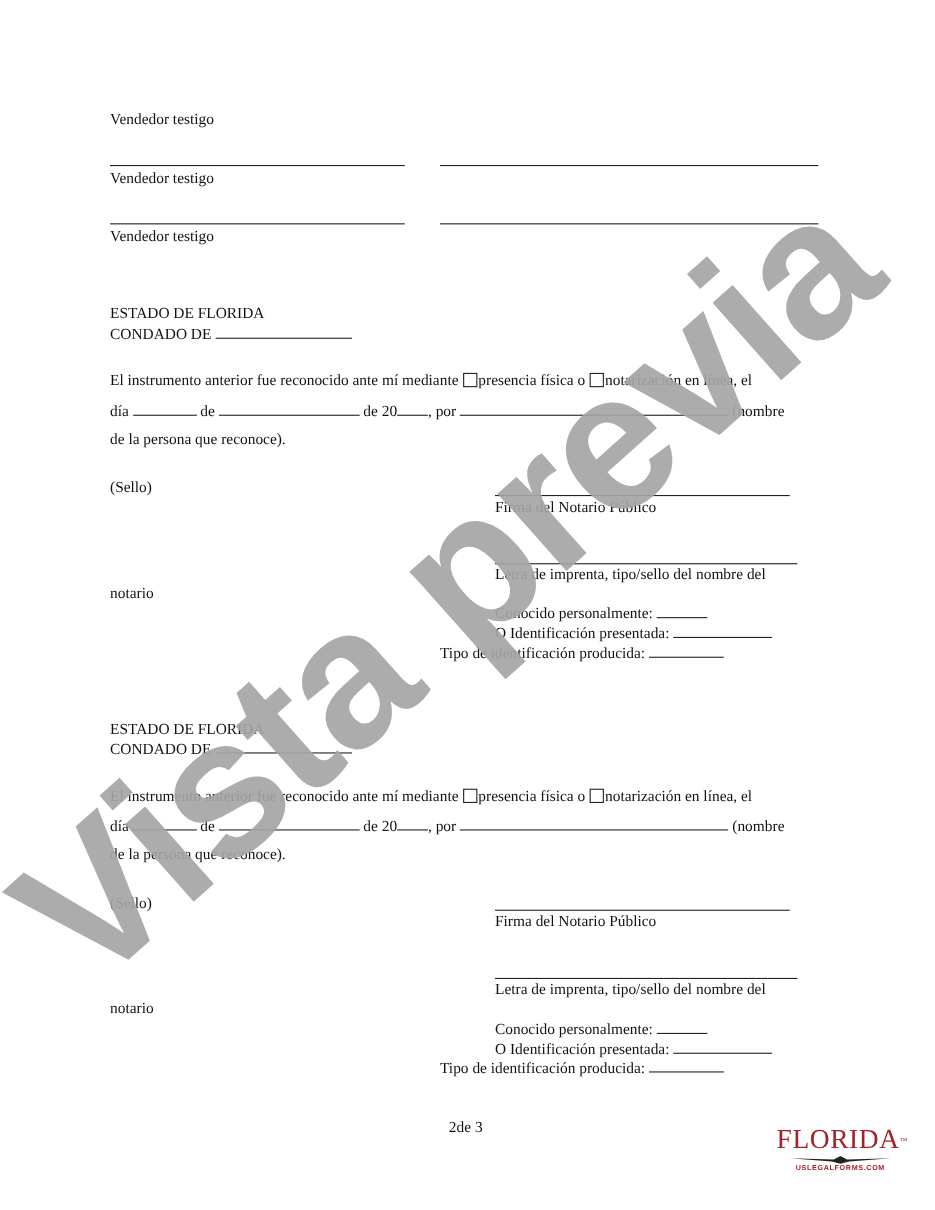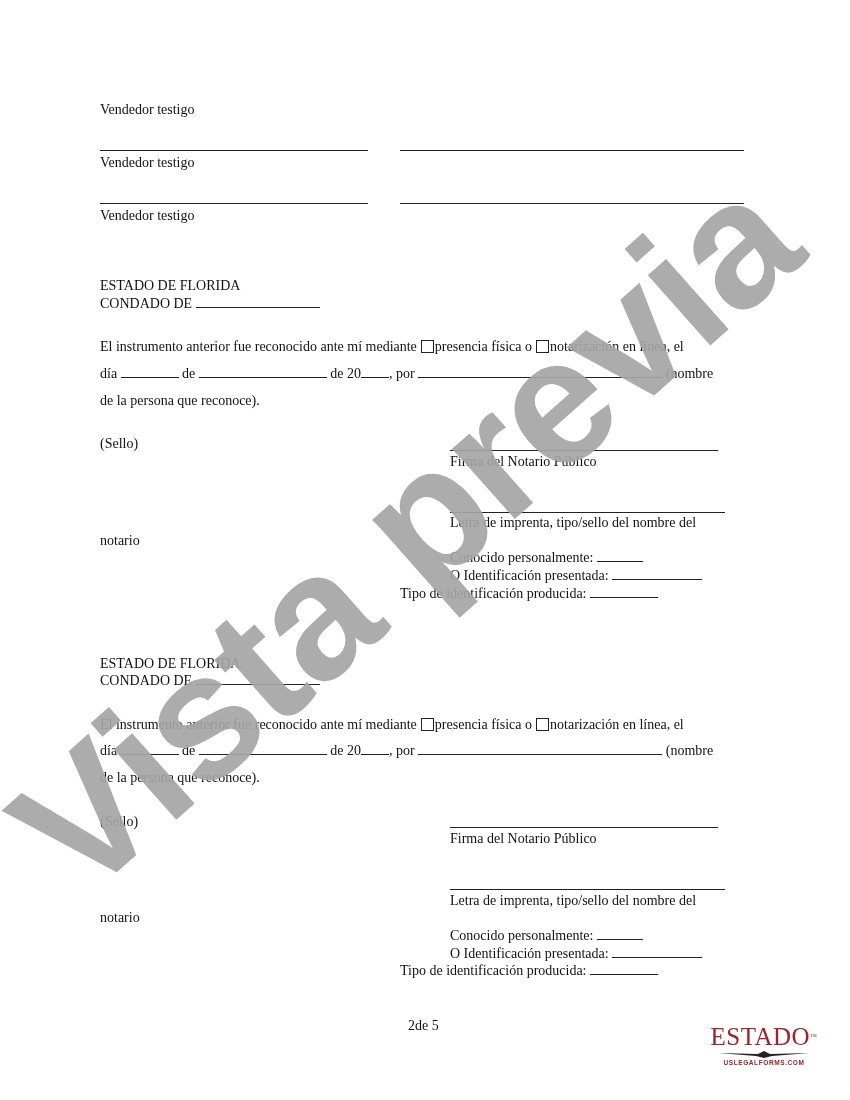--- a/index.html
+++ b/index.html
@@ -118,24 +118,24 @@
     <div class="abs" style="left:450px;top:945px;">
       <span>O Identificación presentada:</span>
       <span class="u" style="width:90px;"></span>
     </div>
     <div class="abs" style="left:400px;top:962px;">
       <span>Tipo de identificación producida:</span>
       <span class="u" style="width:68px;"></span>
     </div>
   </div>
 
-  <div class="abs" style="left:408px;top:1017px;">2de 5</div>
+  <div class="abs" style="left:408px;top:1017px;">2de 3</div>
 </div>
 
 <div class="watermark">Vista previa</div>
 
 <div class="logo">
-  <div class="logo-text"><span>ESTADO</span><span class="logo-tm">™</span></div>
+  <div class="logo-text"><span>FLORIDA</span><span class="logo-tm">™</span></div>
   <svg width="92" height="9" viewBox="0 0 92 9" style="display:block;margin:0 auto;">
     <path d="M0 3 L40 4 L46 1 L52 4 L92 3 L54 6 L46 8 L38 6 Z" fill="#222"></path>
   </svg>
   <div class="logo-url">USLEGALFORMS.COM</div>
 </div>
 
 </body></html>

